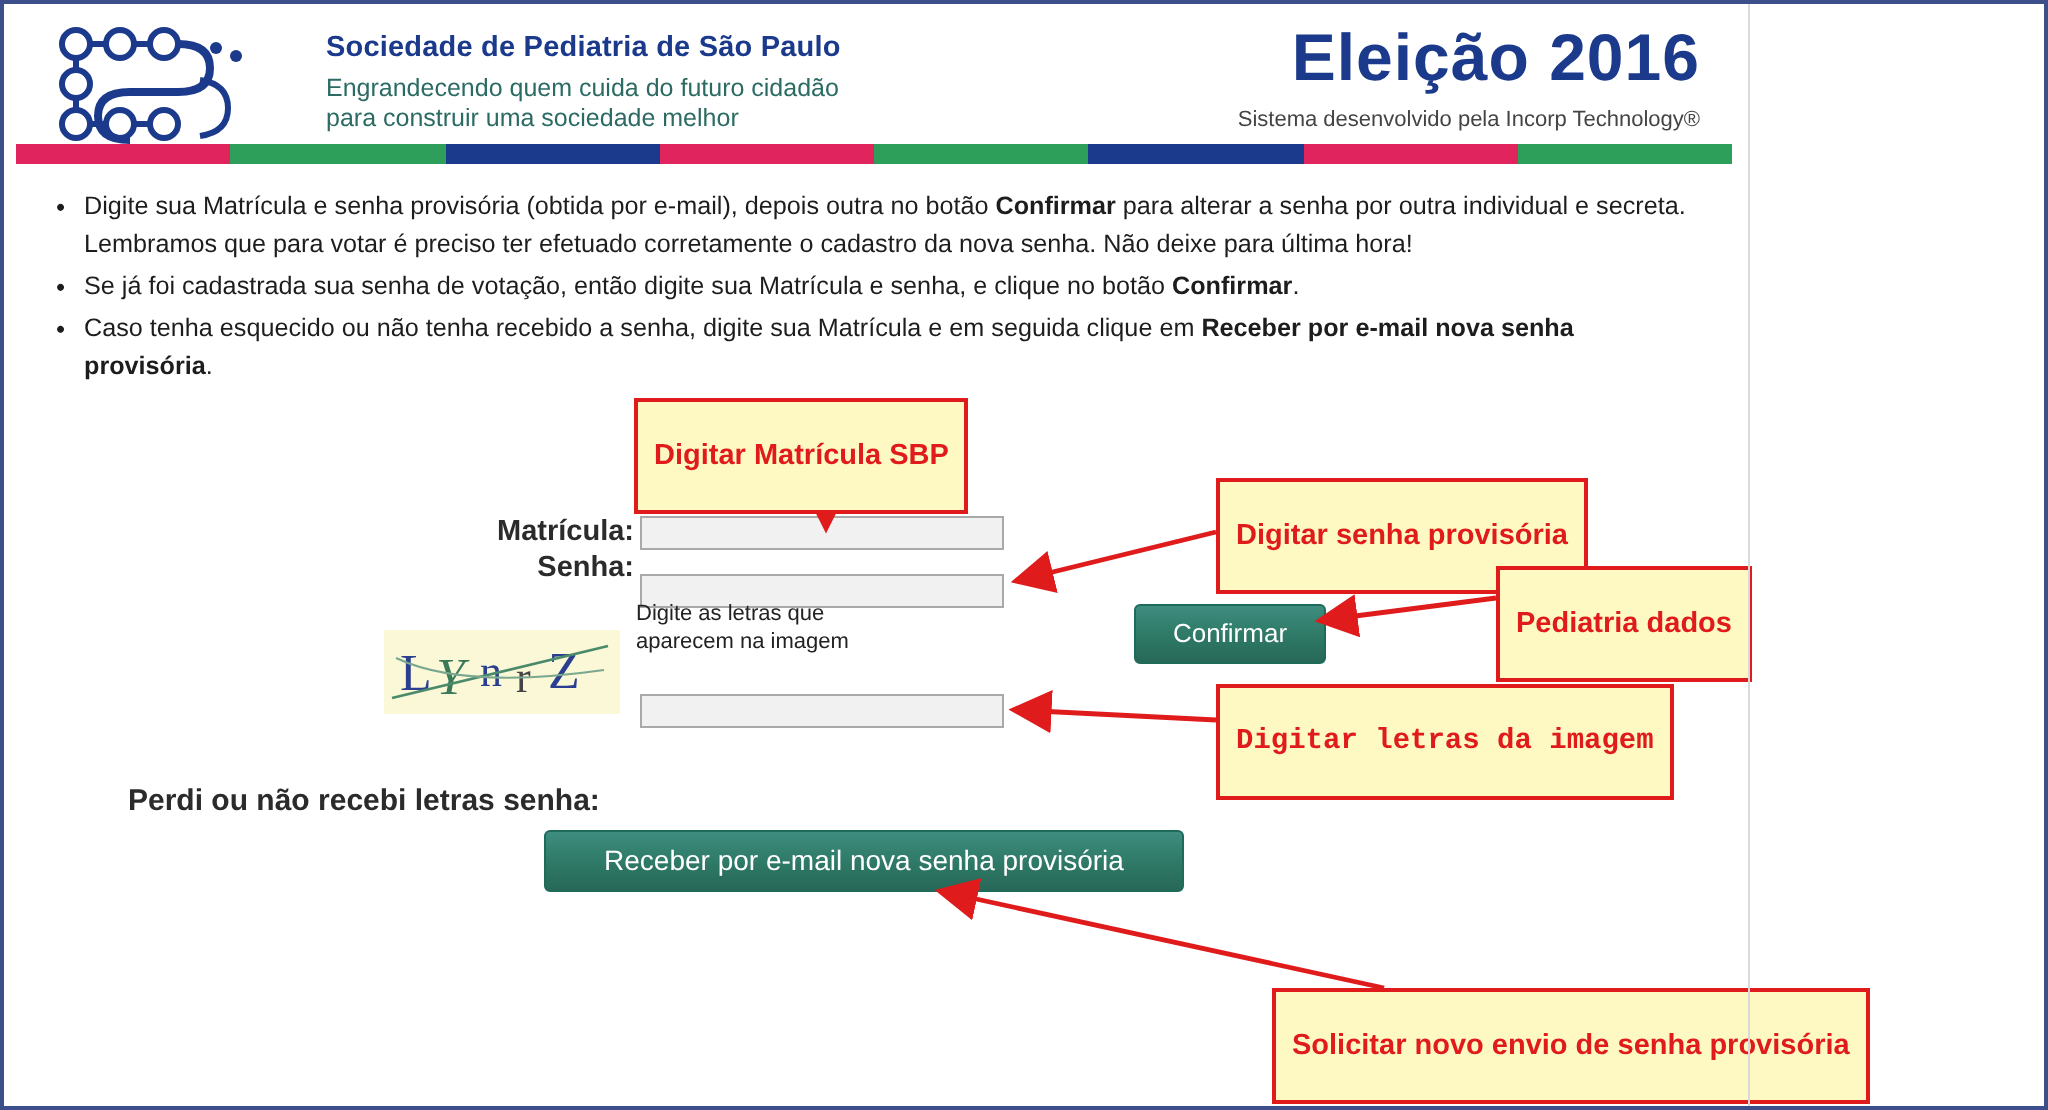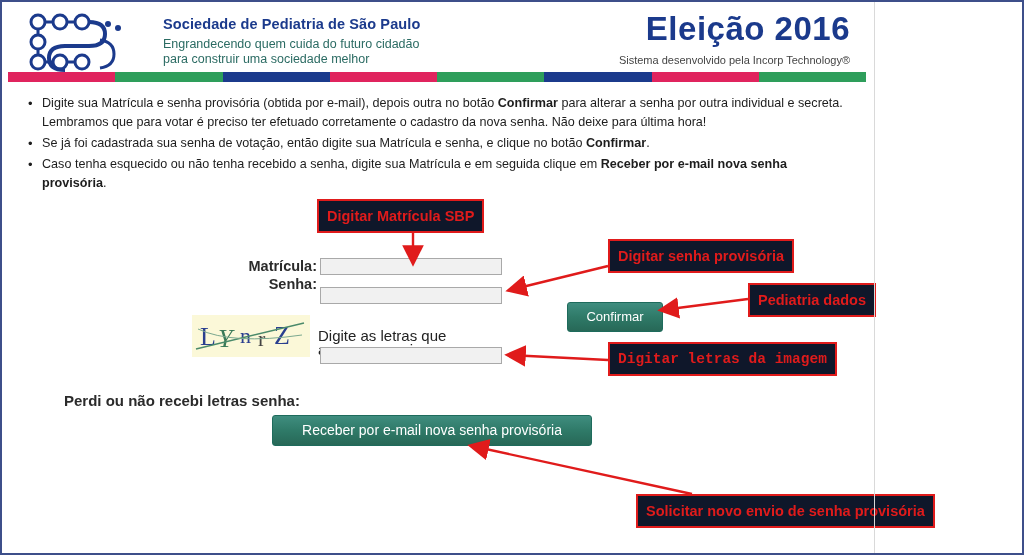--- a/index.html
+++ b/index.html
@@ -133,22 +133,22 @@
     left: 190px;
     top: 313px;
     width: 118px;
     height: 42px;
     background: #fbf8d8;
     overflow: hidden;
   }
   .captcha-note {
     position: absolute;
     left: 316px;
-    top: 327px;
-    font-size: 15px;
+    top: 298px;
+    font-size: 11px;
     color: #222;
     line-height: 14px;
     width: 150px;
   }
   .btn {
     position: absolute;
     border: 1px solid #1e6b5c;
     border-radius: 3px;
     background: linear-gradient(to bottom, #3f8d7f 0%, #2f7a68 50%, #276857 100%);
     color: #ffffff;
@@ -178,27 +178,27 @@
     left: 62px;
     top: 390px;
     font-size: 15px;
     font-weight: bold;
     color: #2b2b2b;
   }
   
   .ann {
     position: absolute;
     border: 2px solid #e01b1b;
-    background: #0f172a;
+    background: #fef9c3;
     color: #e01b1b;
     font-size: 14.5px;
     font-weight: bold;
     text-align: center;
     box-sizing: border-box;
-    padding: 7px 8px;
+    padding: 19px 8px;
     white-space: nowrap;
   }
   .ann-matricula { left: 315px; top: 197px; }
   .ann-senha { left: 606px; top: 237px; }
   .ann-confirmar { left: 746px; top: 281px; }
   .ann-captcha { left: 606px; top: 340px; font-family: Liberation Mono, monospace; }
   .ann-solicitar { left: 634px; top: 492px; }
   .ann-svg {
     position: absolute;
     left: 0; top: 0;

